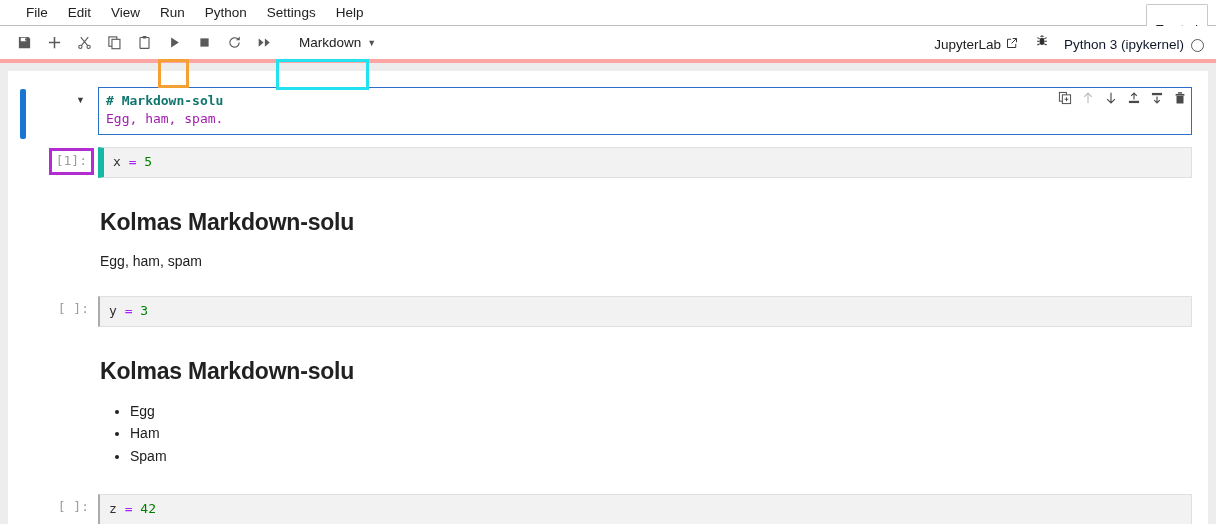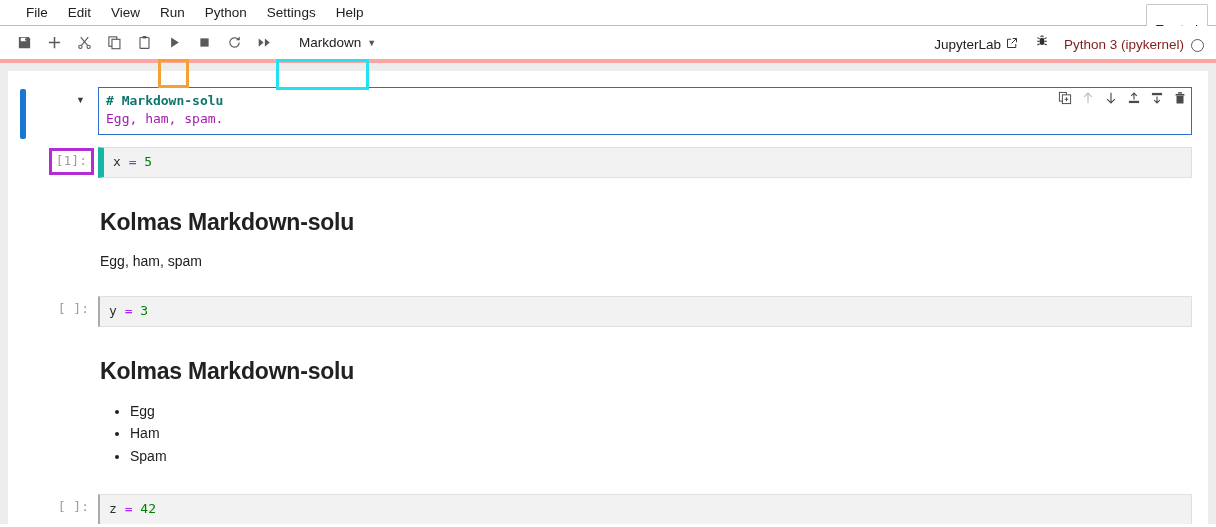--- a/index.html
+++ b/index.html
@@ -100,21 +100,21 @@
     gap: 0px;
   }
   .tb-jlab {
     display: flex; align-items: center; gap: 5px;
     font-size: 13.5px; color: #212121;
     cursor: pointer;
     padding: 0 6px;
   }
   .tb-bug { padding: 0 11px; display:flex; align-items:center; cursor:pointer;}
   .tb-kernel {
-    font-size: 13.5px; color: #7f1d1d;
+    font-size: 13.5px; color: #0f172a;
     padding: 0 7px 0 4px;
     cursor: pointer;
   }
   .kernel-idle {
     width: 13px; height: 13px;
     border: 1.4px solid #5a5a5a;
     border-radius: 50%;
     margin-right: 2px;
     cursor: pointer;
   }

